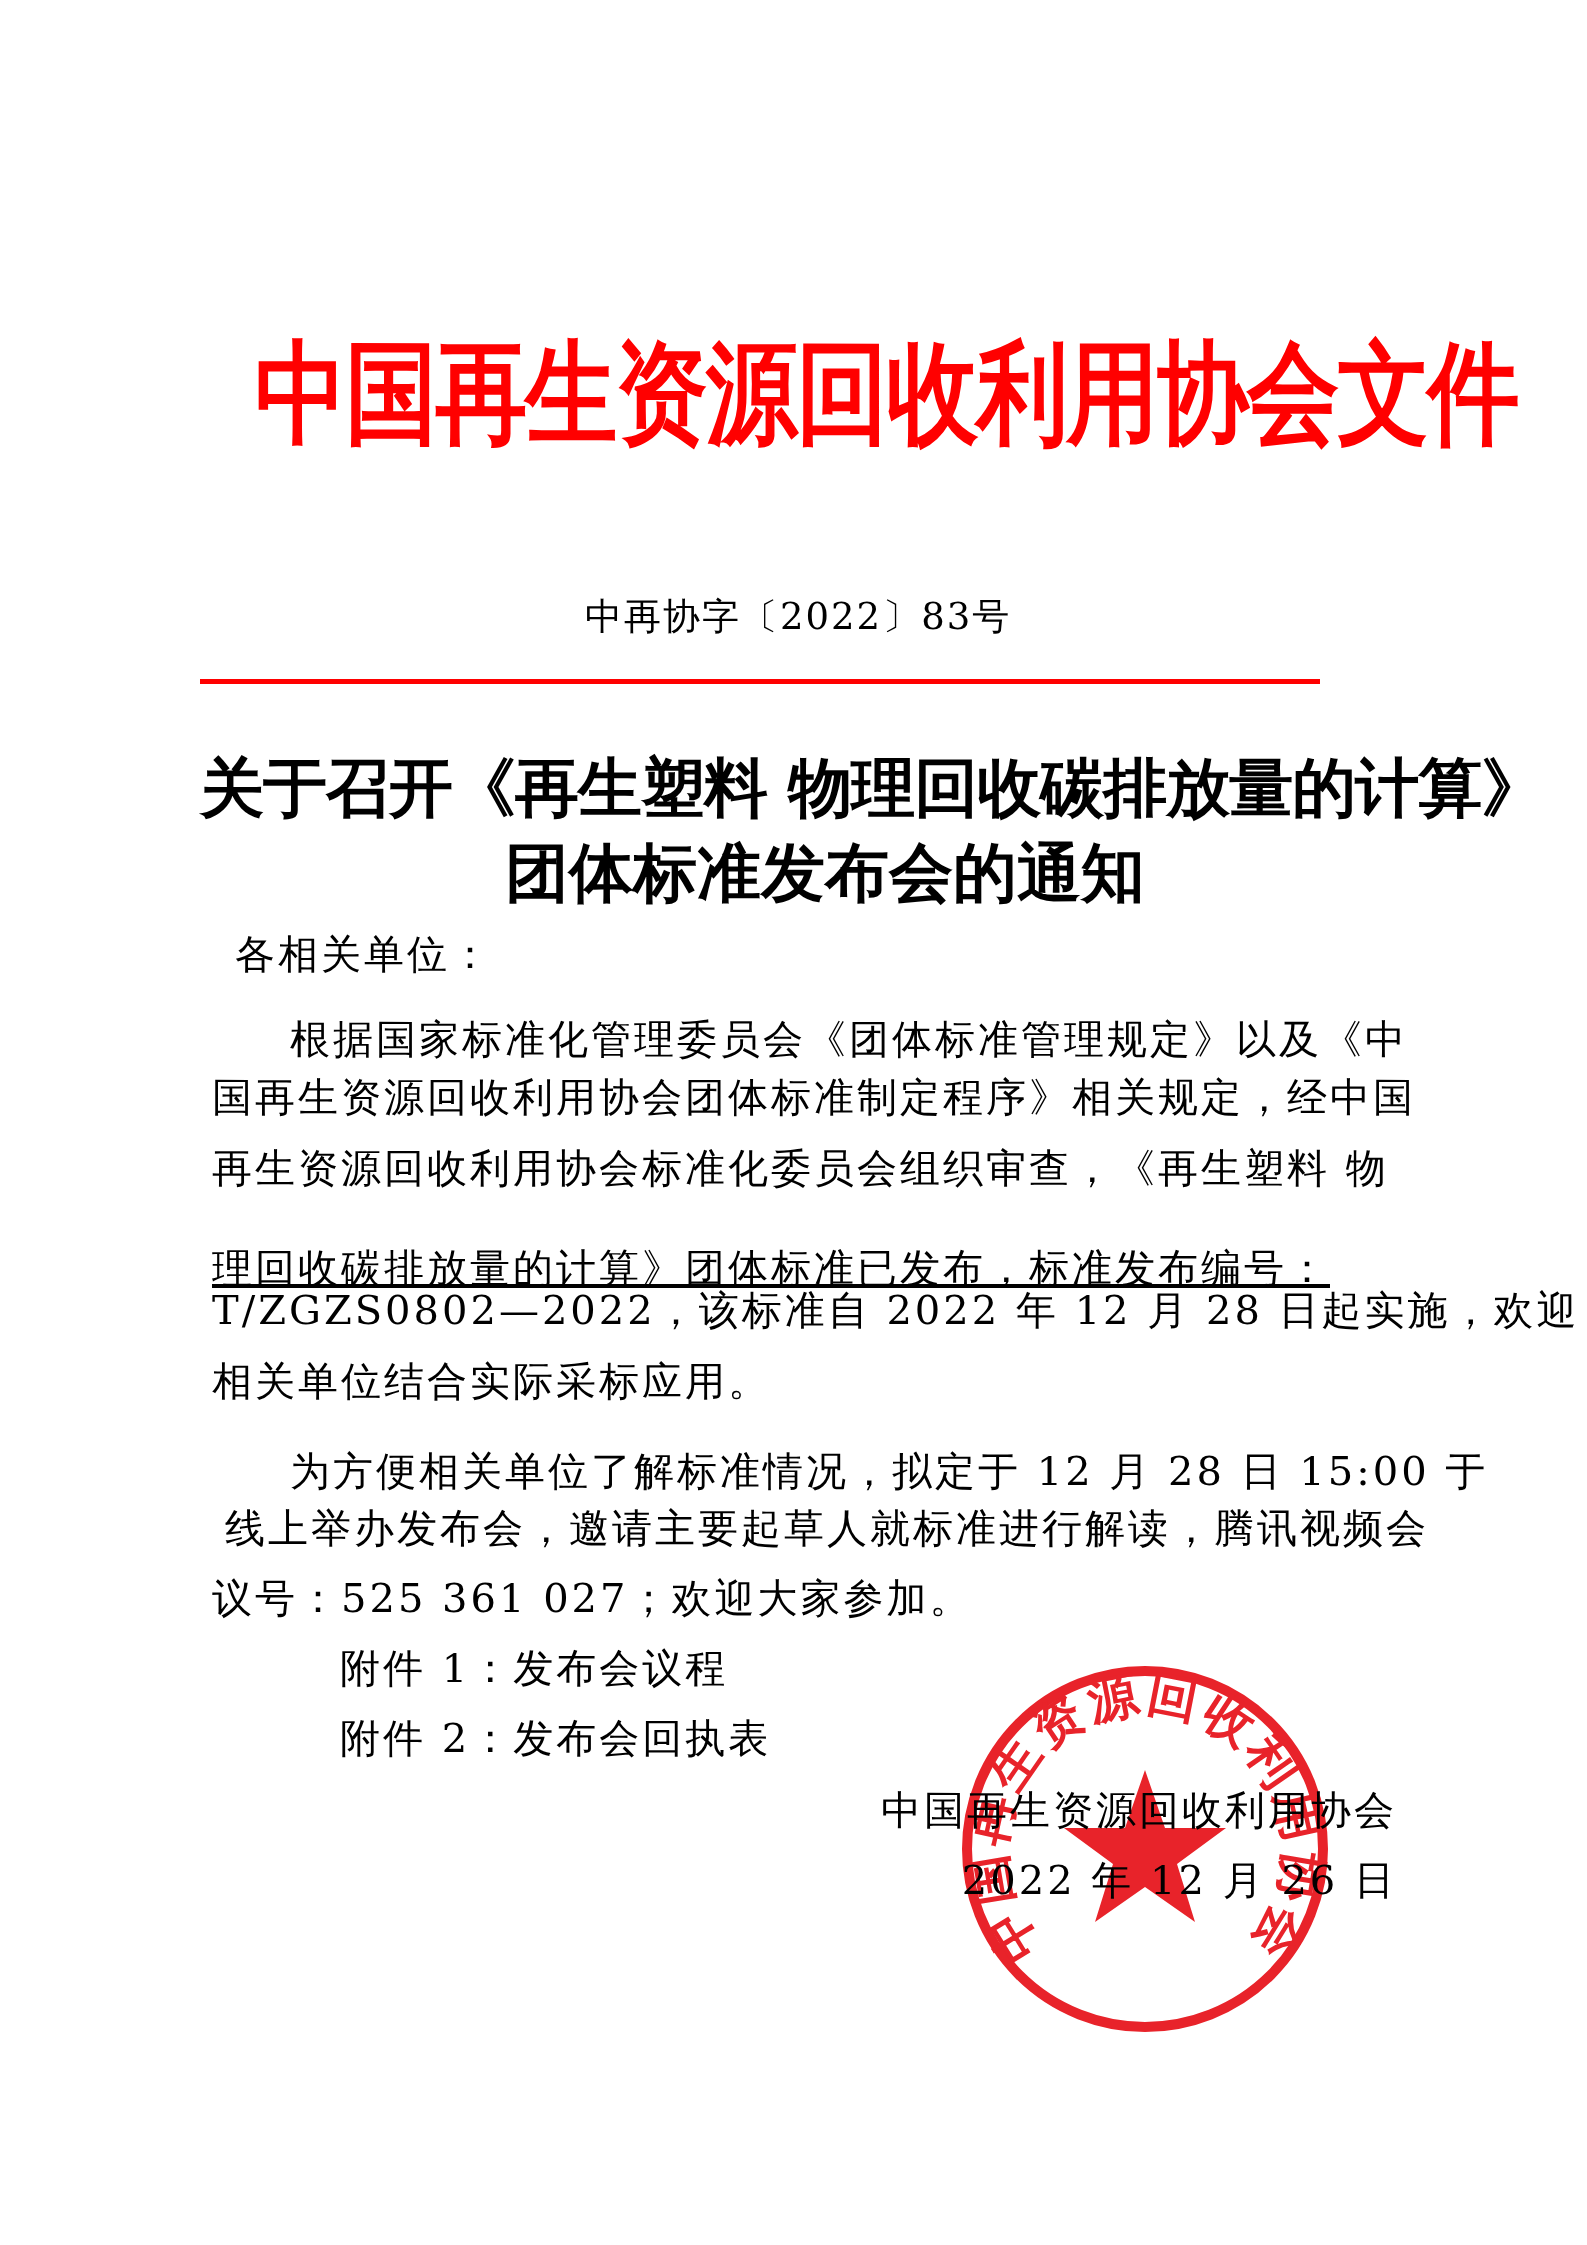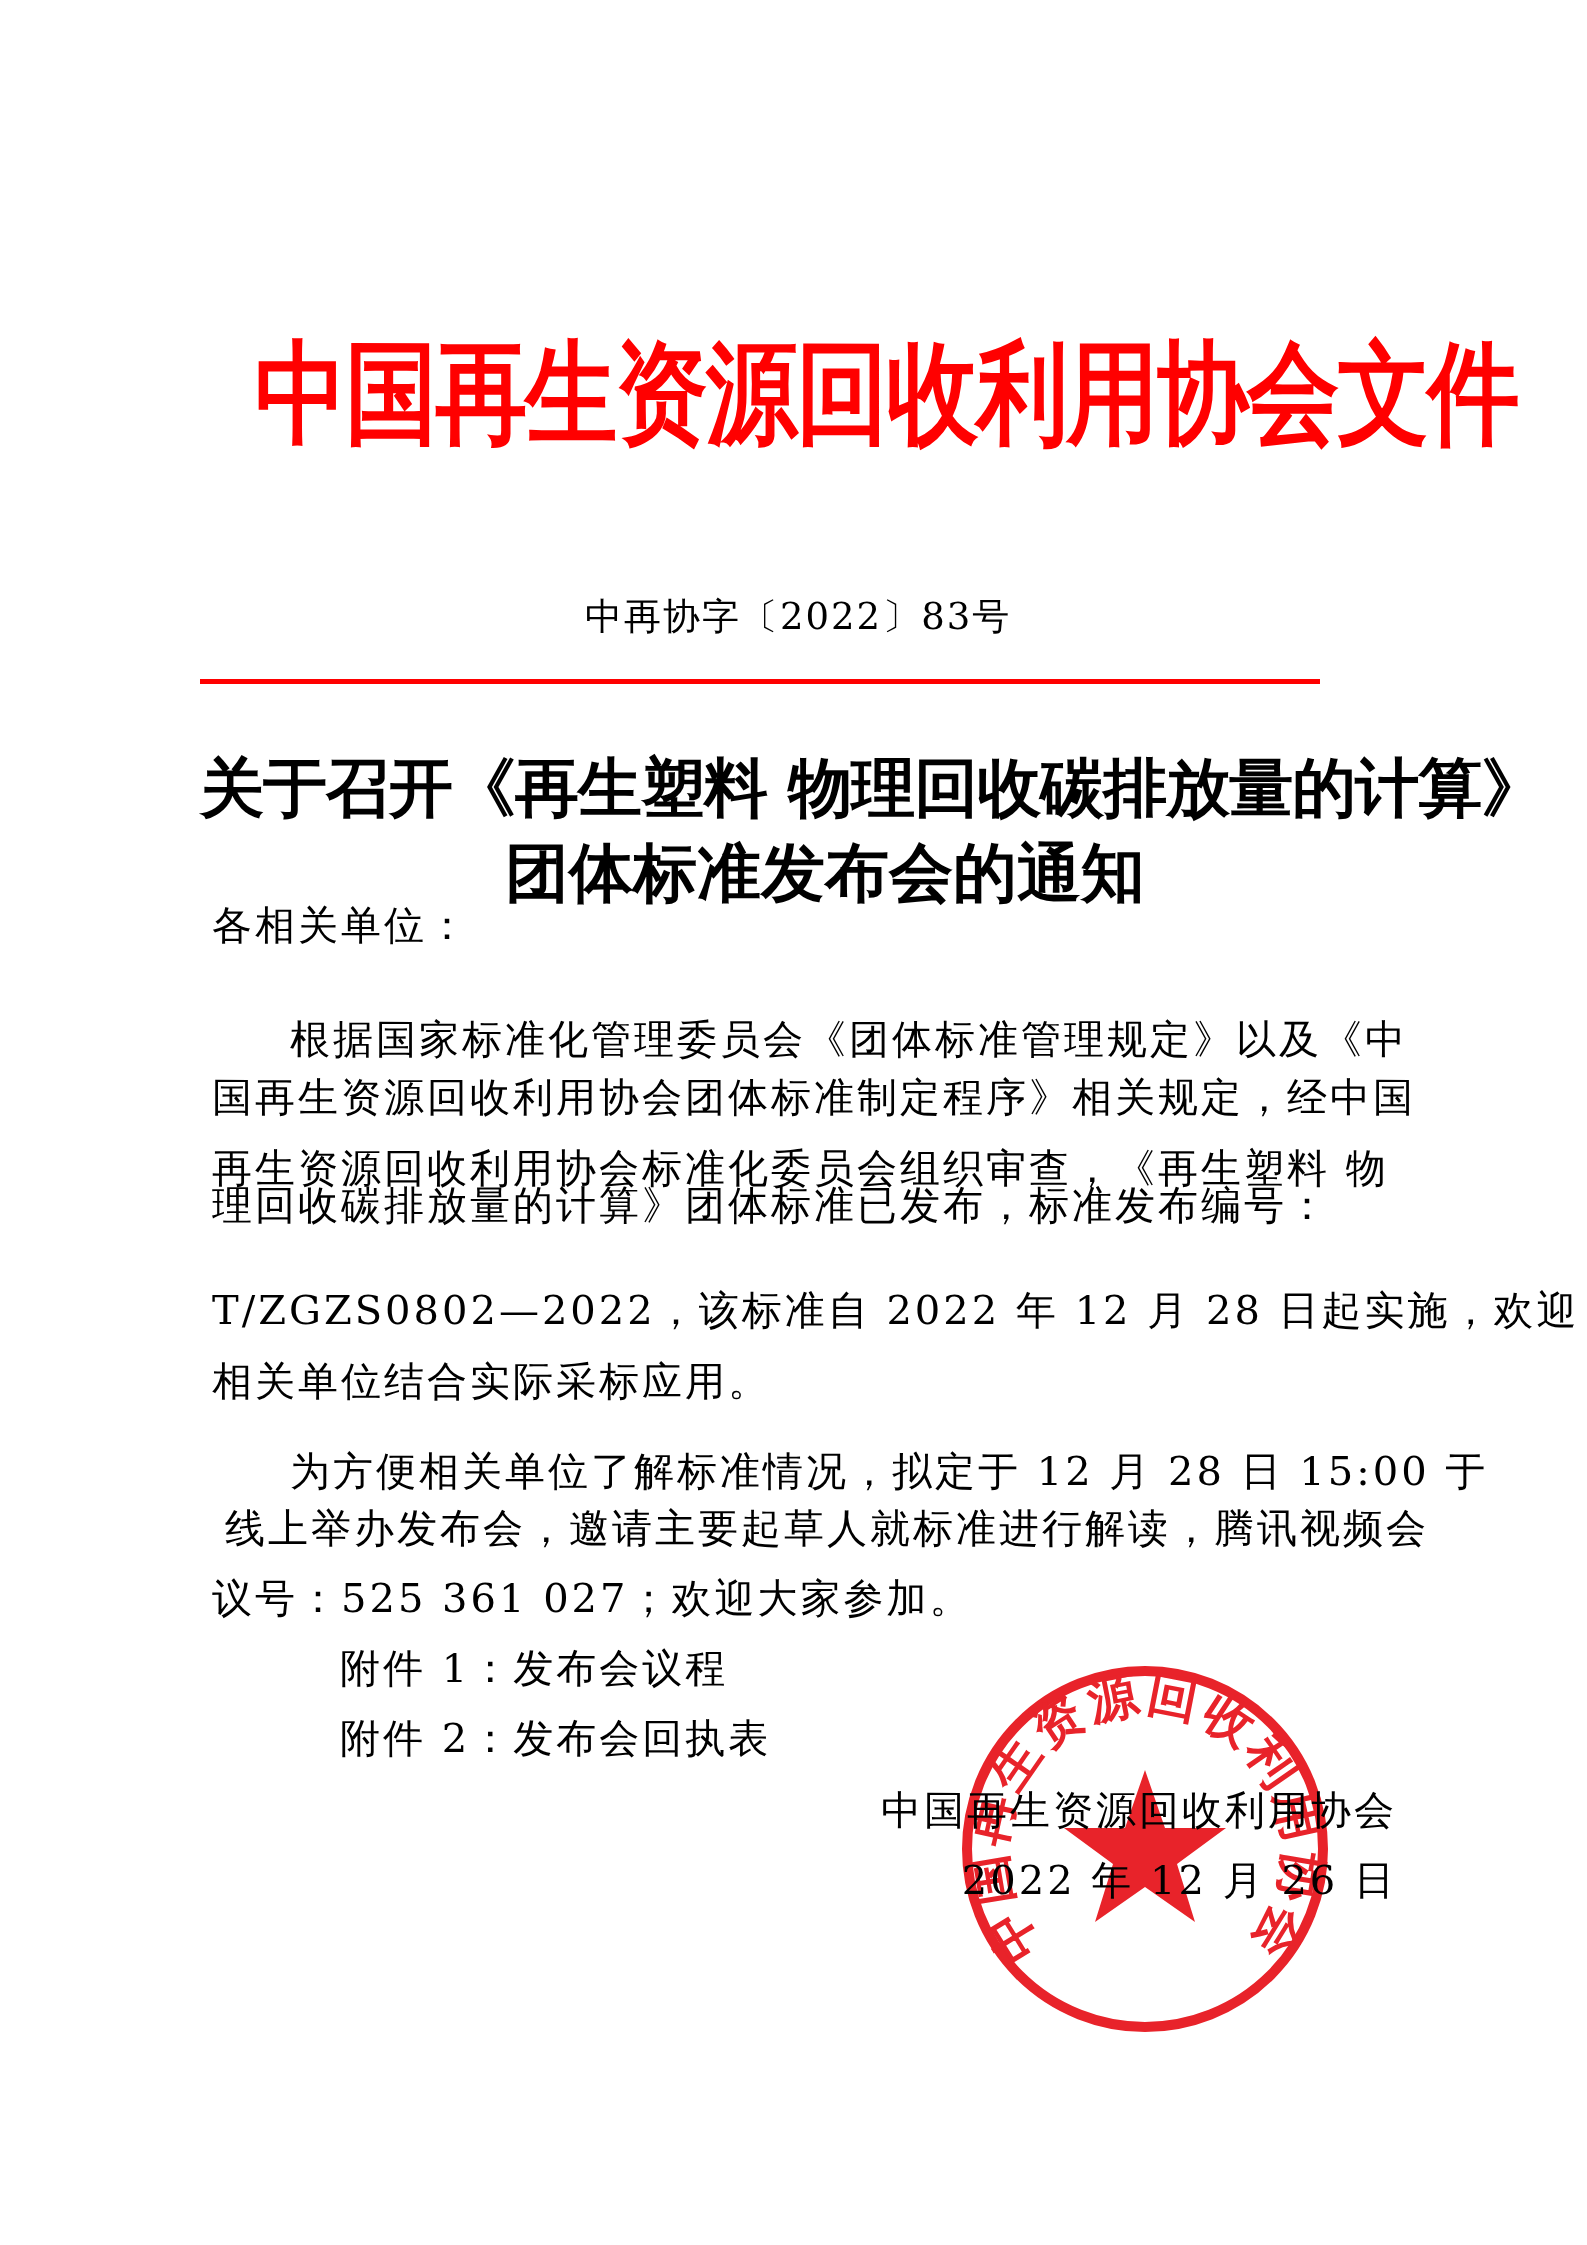--- a/index.html
+++ b/index.html
@@ -53,26 +53,26 @@
     <span>中国再生资源回收利用协会文件</span>
   </div>
 
   <div class="doc-number">中再协字〔2022〕83号</div>
 
   <div class="red-rule"></div>
 
   <div class="notice-title l1">关于召开《再生塑料  物理回收碳排放量的计算》</div>
   <div class="notice-title l2">团体标准发布会的通知</div>
 
-  <div class="body-line" style="top:897px;">各相关单位：</div>
+  <div class="body-line" style="top:926px;margin-left:23px;">各相关单位：</div>
 
   <div class="body-line indent" style="top:998px;">根据国家标准化管理委员会《团体标准管理规定》以及《中</div>
   <div class="body-line" style="top:1069px;">国再生资源回收利用协会团体标准制定程序》相关规定，经中国</div>
   <div class="body-line" style="top:1140px;">再生资源回收利用协会标准化委员会组织审查，《再生塑料 物</div>
-  <div class="body-line" style="top:1177px;">理回收碳排放量的计算》团体标准已发布，标准发布编号：</div>
+  <div class="body-line" style="top:1240px;text-decoration:underline;">理回收碳排放量的计算》团体标准已发布，标准发布编号：</div>
   <div class="body-line" style="top:1282px;">T/ZGZS0802—2022，该标准自 2022 年 12 月 28 日起实施，欢迎</div>
   <div class="body-line" style="top:1353px;">相关单位结合实际采标应用。</div>
 
   <div class="body-line indent" style="top:1430px;">为方便相关单位了解标准情况，拟定于 12 月 28 日 15:00 于</div>
   <div class="body-line" style="top:1500px;margin-left:13px;">线上举办发布会，邀请主要起草人就标准进行解读，腾讯视频会</div>
   <div class="body-line" style="top:1570px;">议号：525 361 027；欢迎大家参加。</div>
 
   <div class="body-line attach" style="top:1640px;">附件 1：发布会议程</div>
   <div class="body-line attach" style="top:1710px;">附件 2：发布会回执表</div>
 

